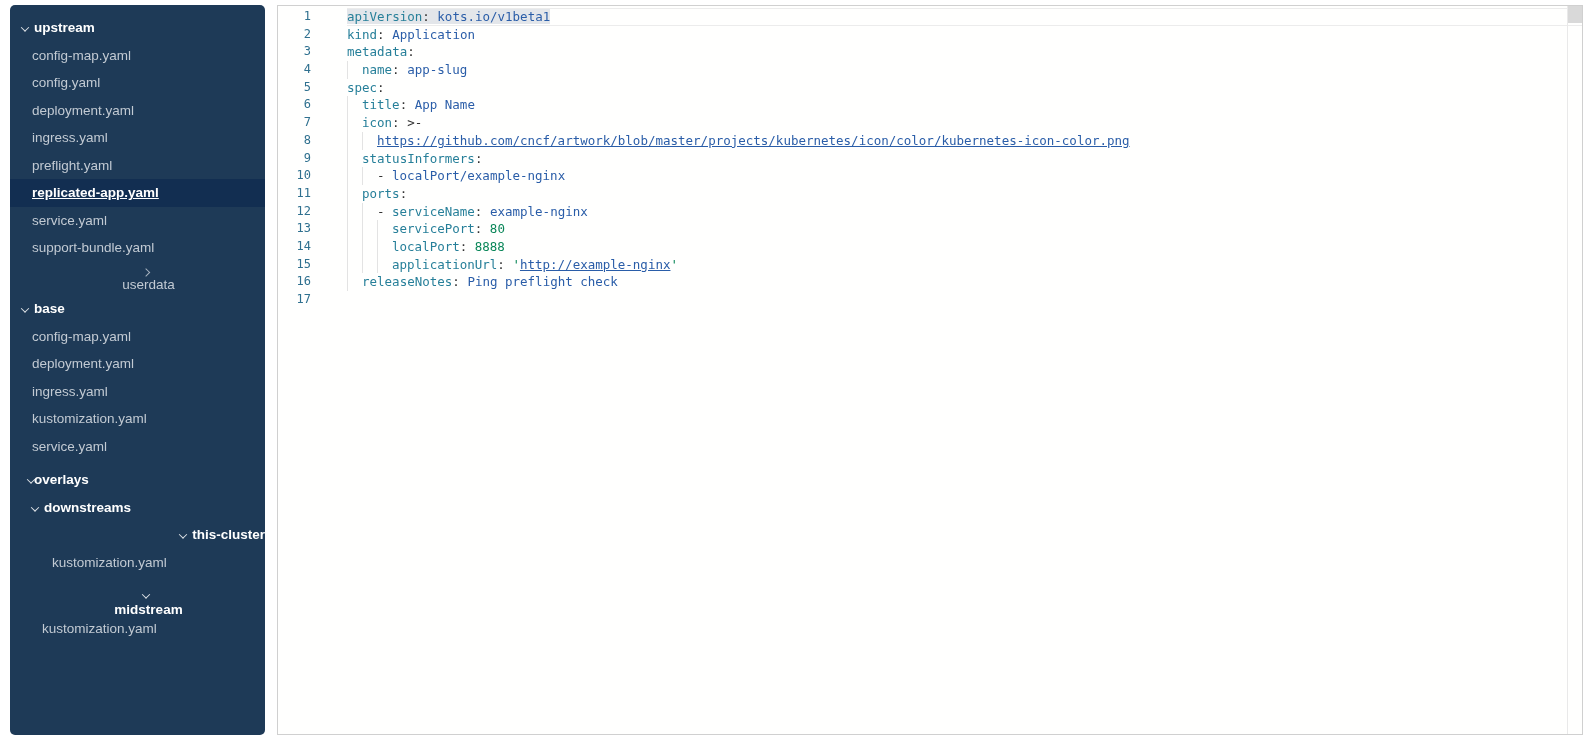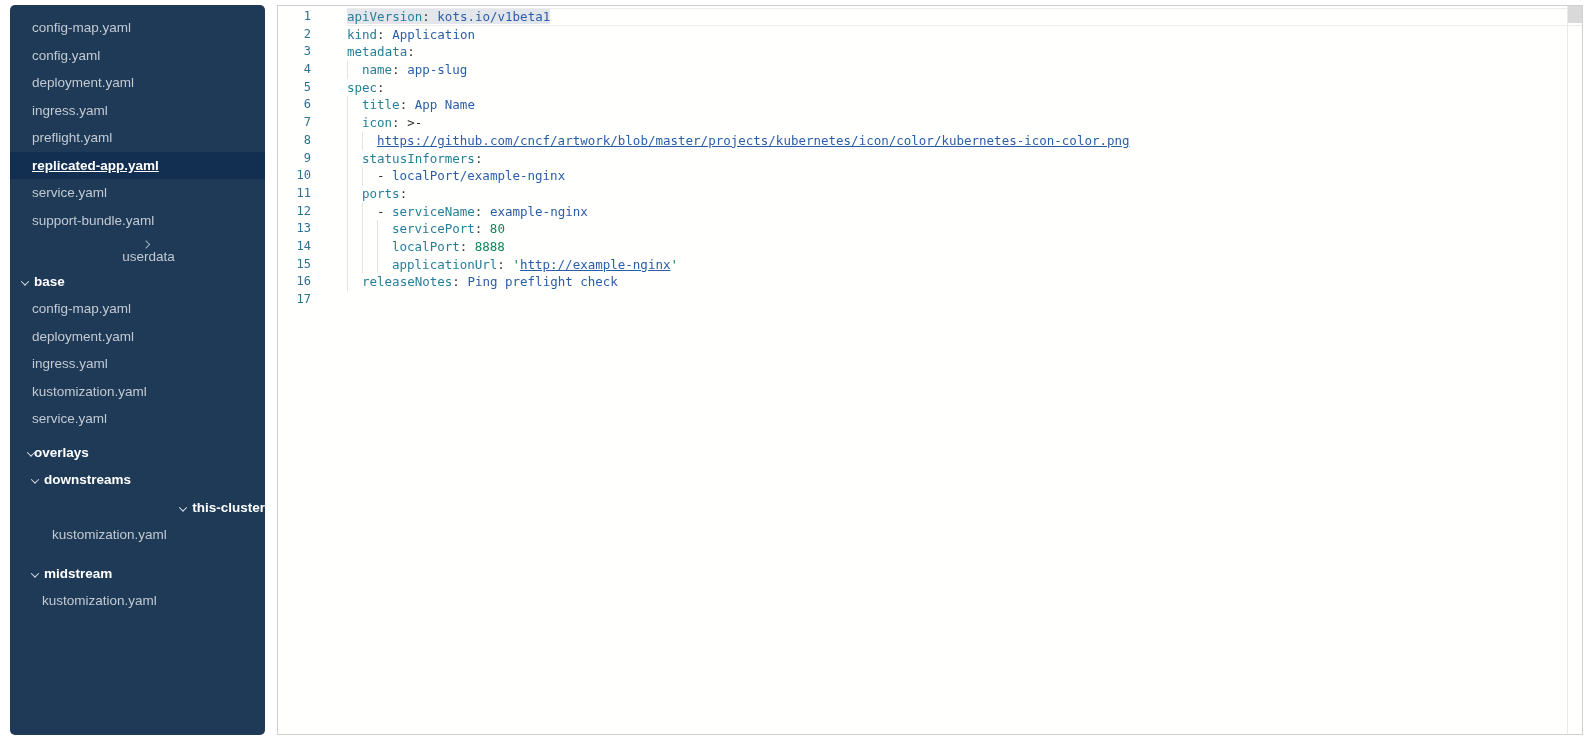--- a/index.html
+++ b/index.html
@@ -12,21 +12,21 @@
     box-sizing:border-box;padding-top:9px;overflow:hidden;
   }
   .tree-row{
     height:27.5px;display:flex;align-items:center;
     font-size:13.5px;color:var(--sidebar-text,#c2cad3);
     cursor:pointer;box-sizing:border-box;white-space:nowrap;
   }
   .tree-row.section{color:var(--sidebar-header-text,#ffffff);font-weight:bold;}
   .tree-row.selected{background:var(--sidebar-selected-bg,#122e51);color:#ffffff;font-weight:bold;text-decoration:underline;}
   .tree-row.gap-sm{margin-top:6px;}
-  .tree-row.gap-lg{margin-top:11px;}
+  .tree-row.gap-lg{margin-top:11px;flex-direction:column;}
   .chev{display:inline-block;width:12px;flex:none;}
   .chev::before{
     content:"";display:inline-block;width:5px;height:5px;
     border-right:1.6px solid currentColor;border-bottom:1.6px solid currentColor;
     opacity:.85;
   }
   .chev.down::before{transform:rotate(45deg) translate(-1px,-1px);}
   .chev.right::before{transform:rotate(-45deg) translate(-1px,1px);}
 
   
@@ -63,20 +63,24 @@
   .rail{
     position:absolute;top:0;right:0;bottom:0;width:14px;
     border-left:1px solid #e9e9e9;background:transparent;
   }
   .rail-marker{width:100%;height:17px;background:#d9d9d9;}
 </style>
 </head>
 <body>
 
 <nav class="sidebar" id="sidebar">
+    <div class="tree-row section" style="padding-left: 12px;">
+      <span class="chev down"></span>
+      <span>upstream</span>
+    </div>
     <div class="tree-row" style="padding-left: 22px;">
       <span>config-map.yaml</span>
     </div>
     <div class="tree-row" style="padding-left: 22px;">
       <span>config.yaml</span>
     </div>
     <div class="tree-row" style="padding-left: 22px;">
       <span>deployment.yaml</span>
     </div>
     <div class="tree-row" style="padding-left: 22px;">

